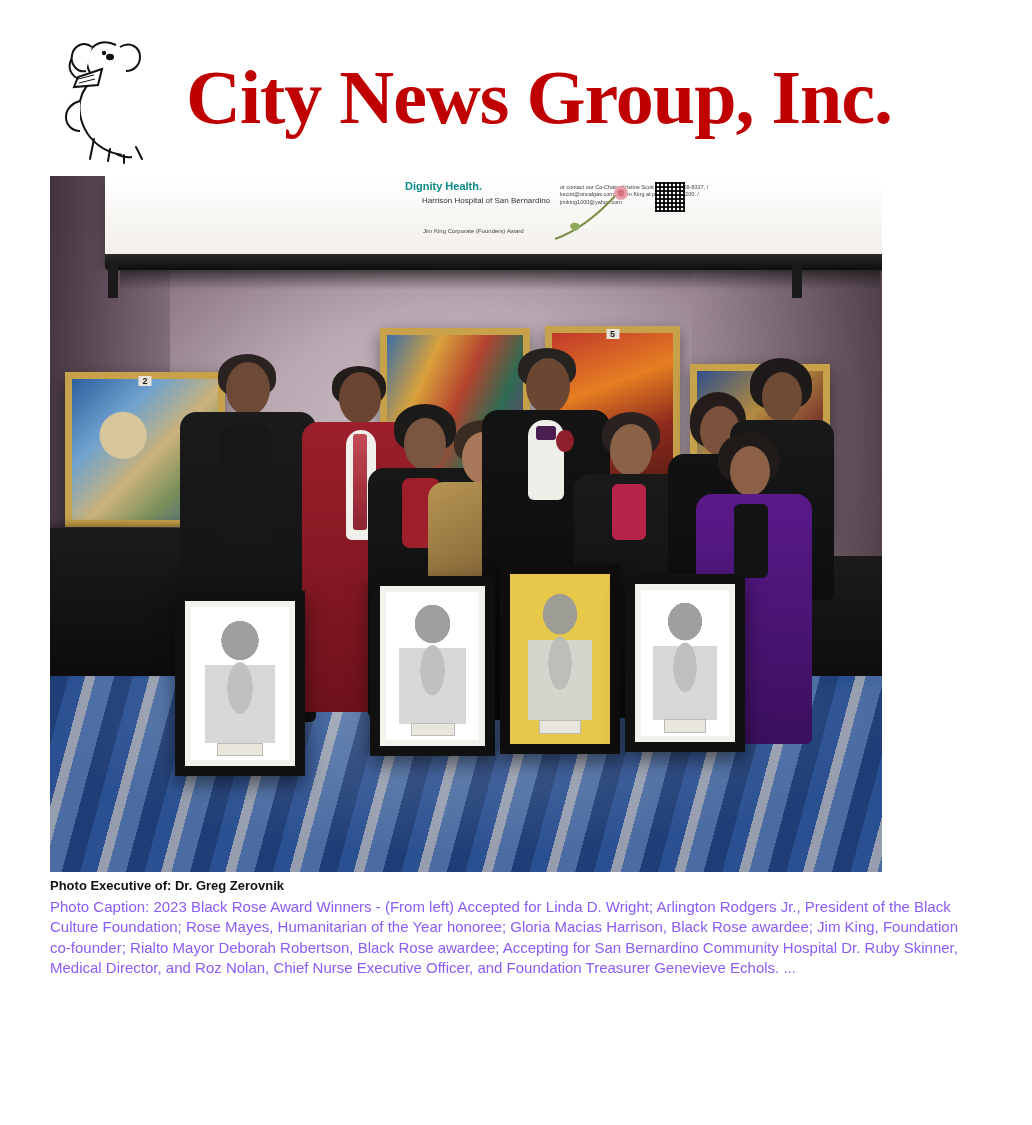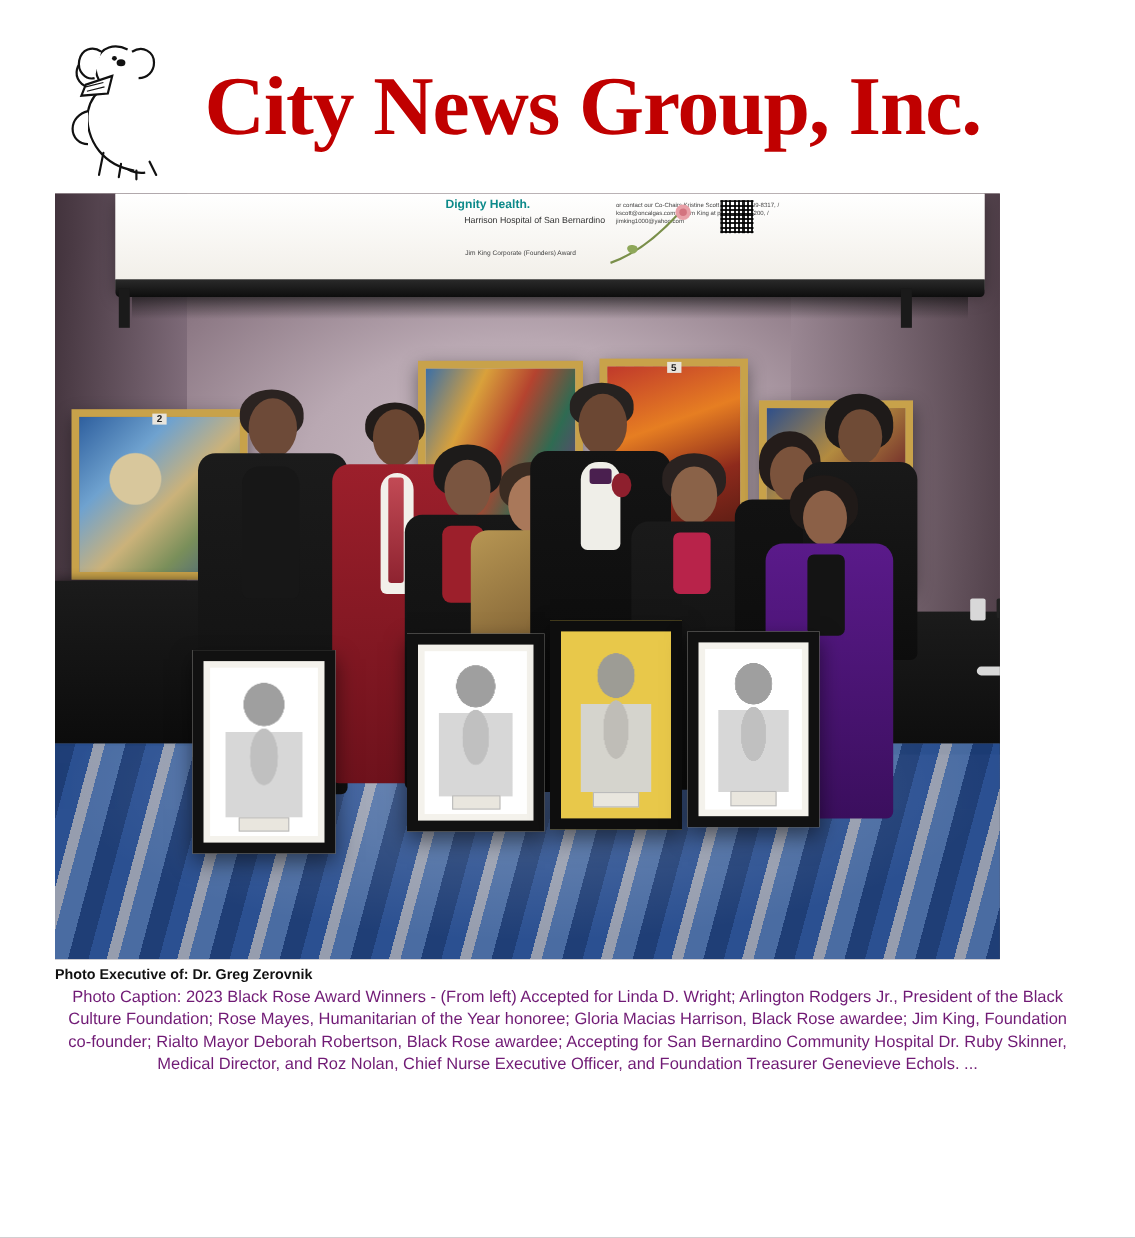--- a/index.html
+++ b/index.html
@@ -59,21 +59,20 @@
     line-height: 1.15;
   }
 
   
   .photo-wrap {
     width: 832px;
     height: 696px;
     position: relative;
     overflow: hidden;
     background: #4a3a42;
-    padding-left: 27px;
   }
   .photo {
     position: absolute;
     inset: 0;
     overflow: hidden;
   }
   
   .wall {
     position: absolute;
     left: 0; top: 0; right: 0; height: 560px;
@@ -233,23 +232,22 @@
   
   .credit {
     font-size: 13px;
     font-weight: bold;
     color: #111;
     margin-top: 6px;
   }
   .caption {
     font-size: 15px;
     line-height: 1.35;
-    color: #701a75;
+    color: #8b5cf6;
     margin-top: 4px;
-    text-align: center;
   }
 </style>
 </head>
 <body>
 
 <div class="page">
 
   <div class="masthead">
     <div class="logo-mark">
       <svg width="118" height="136" viewBox="0 0 118 136" xmlns="http://www.w3.org/2000/svg">

